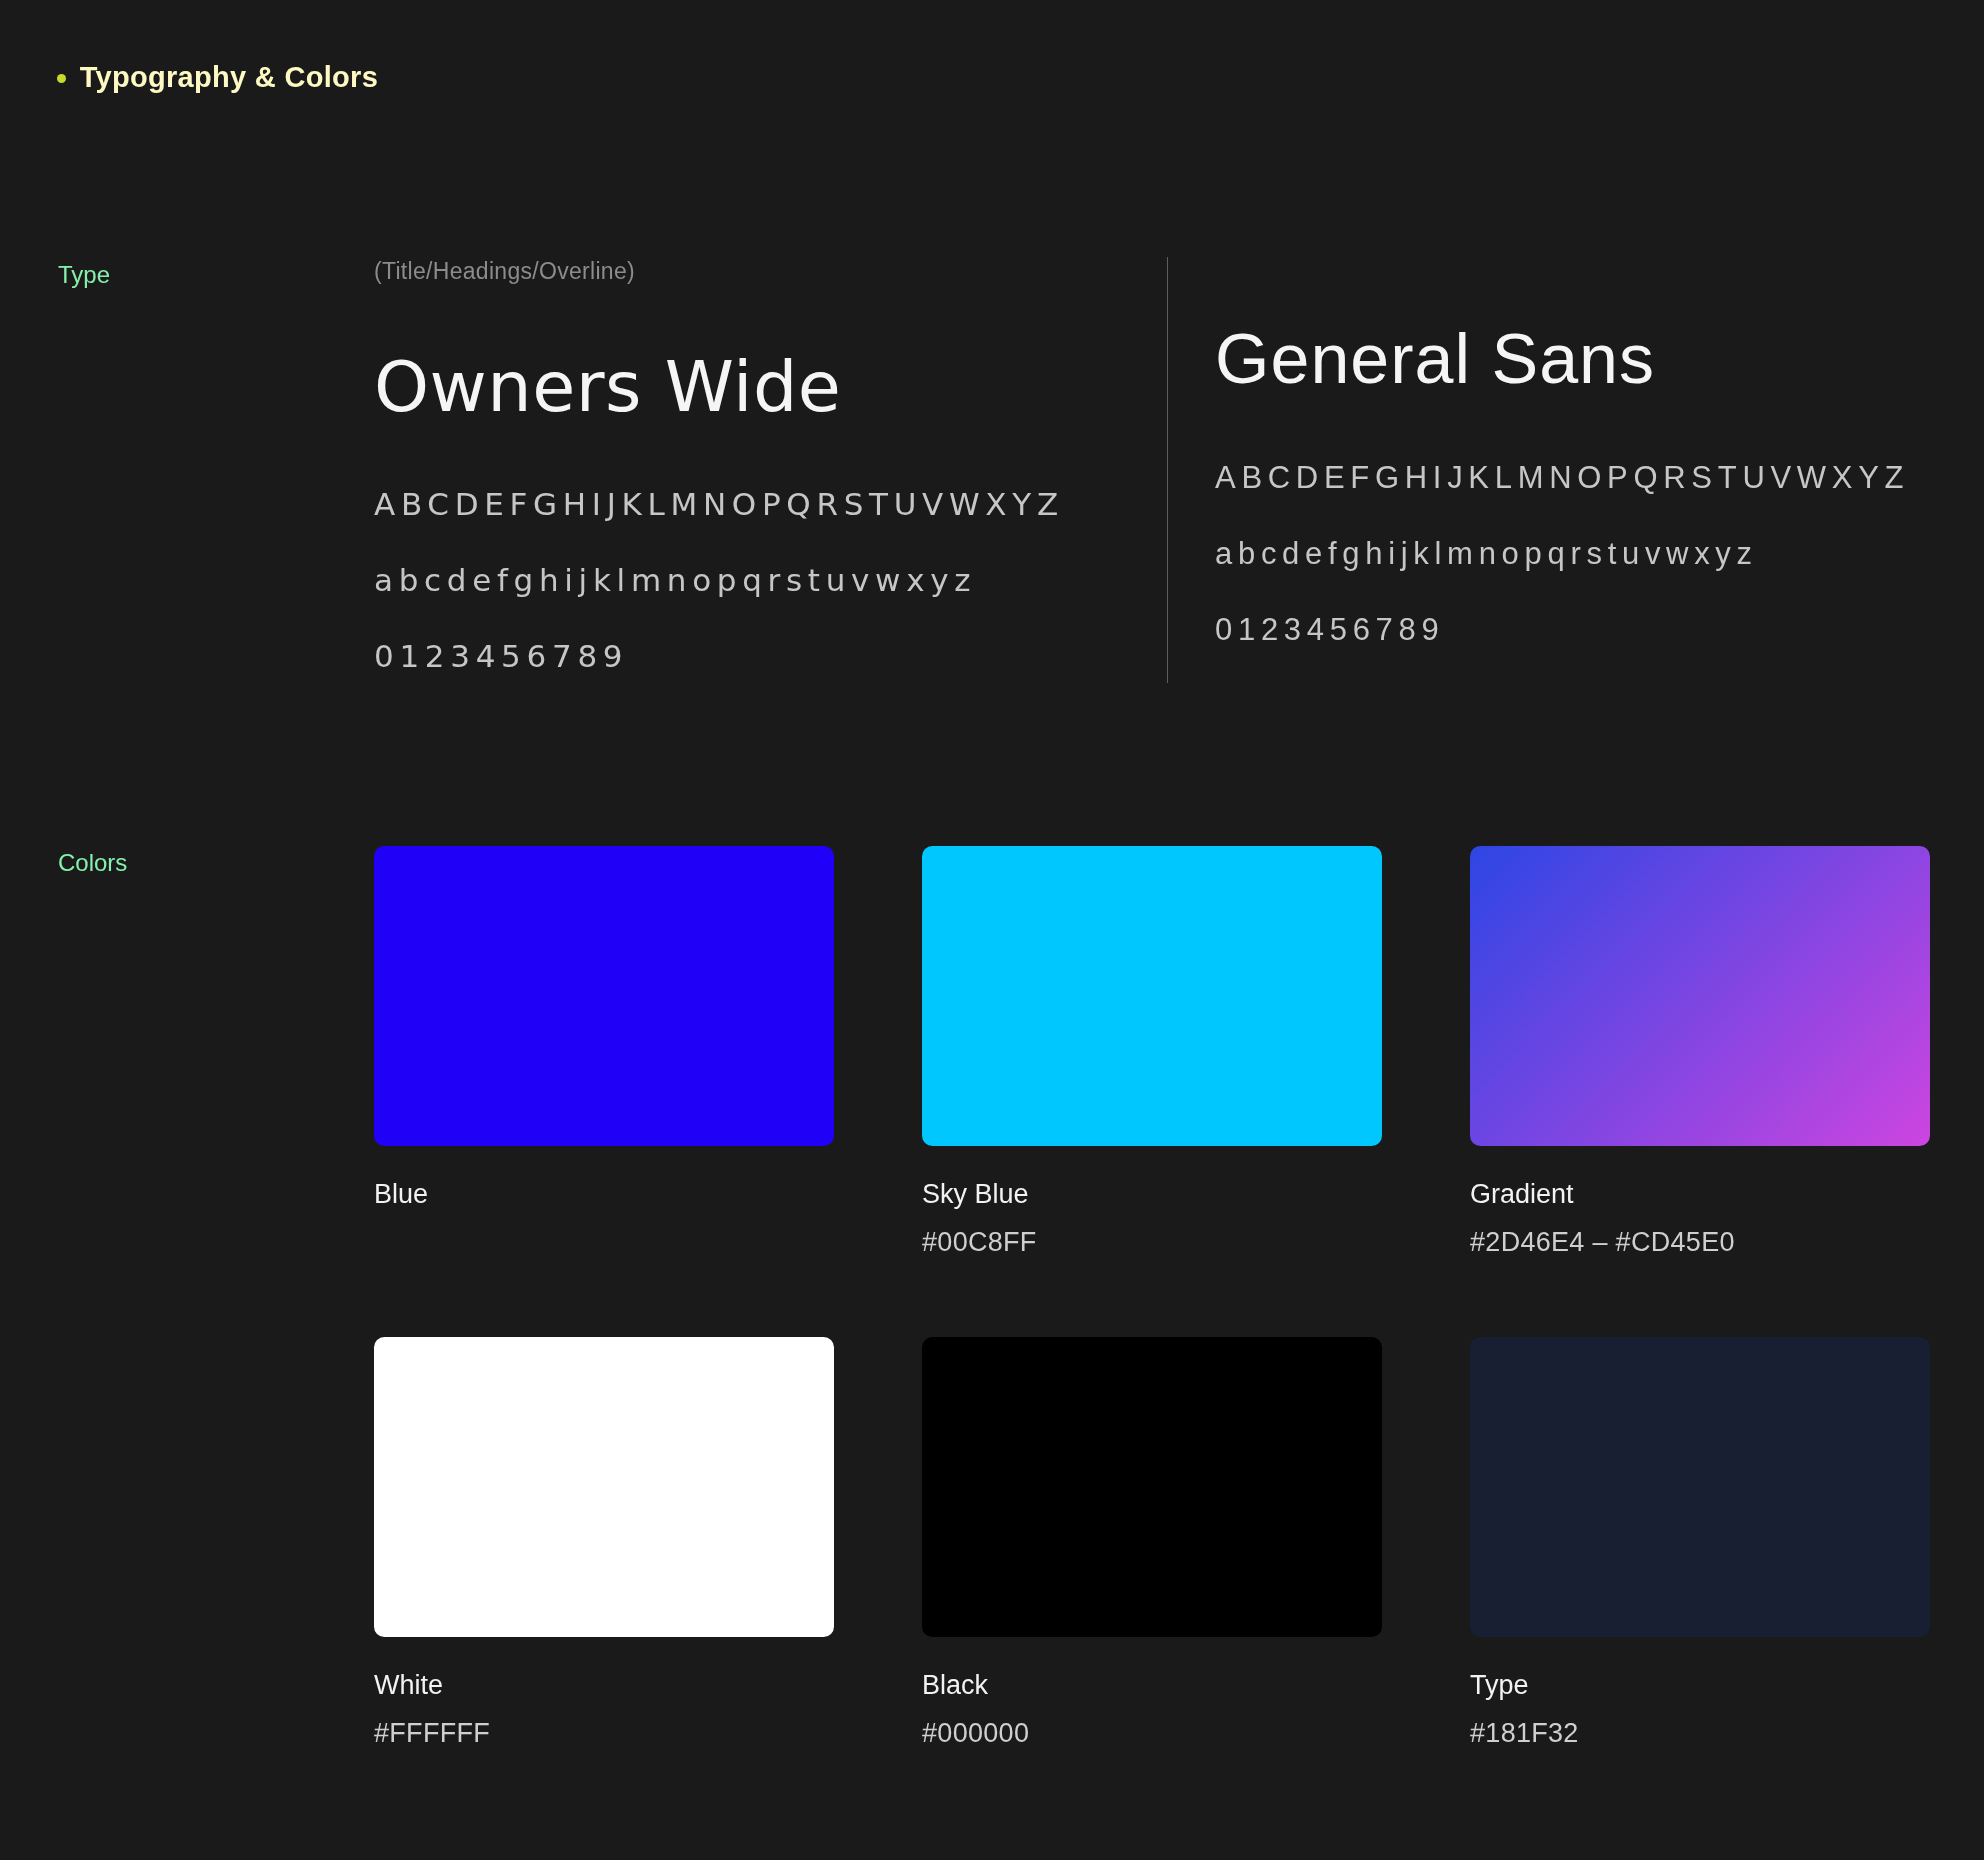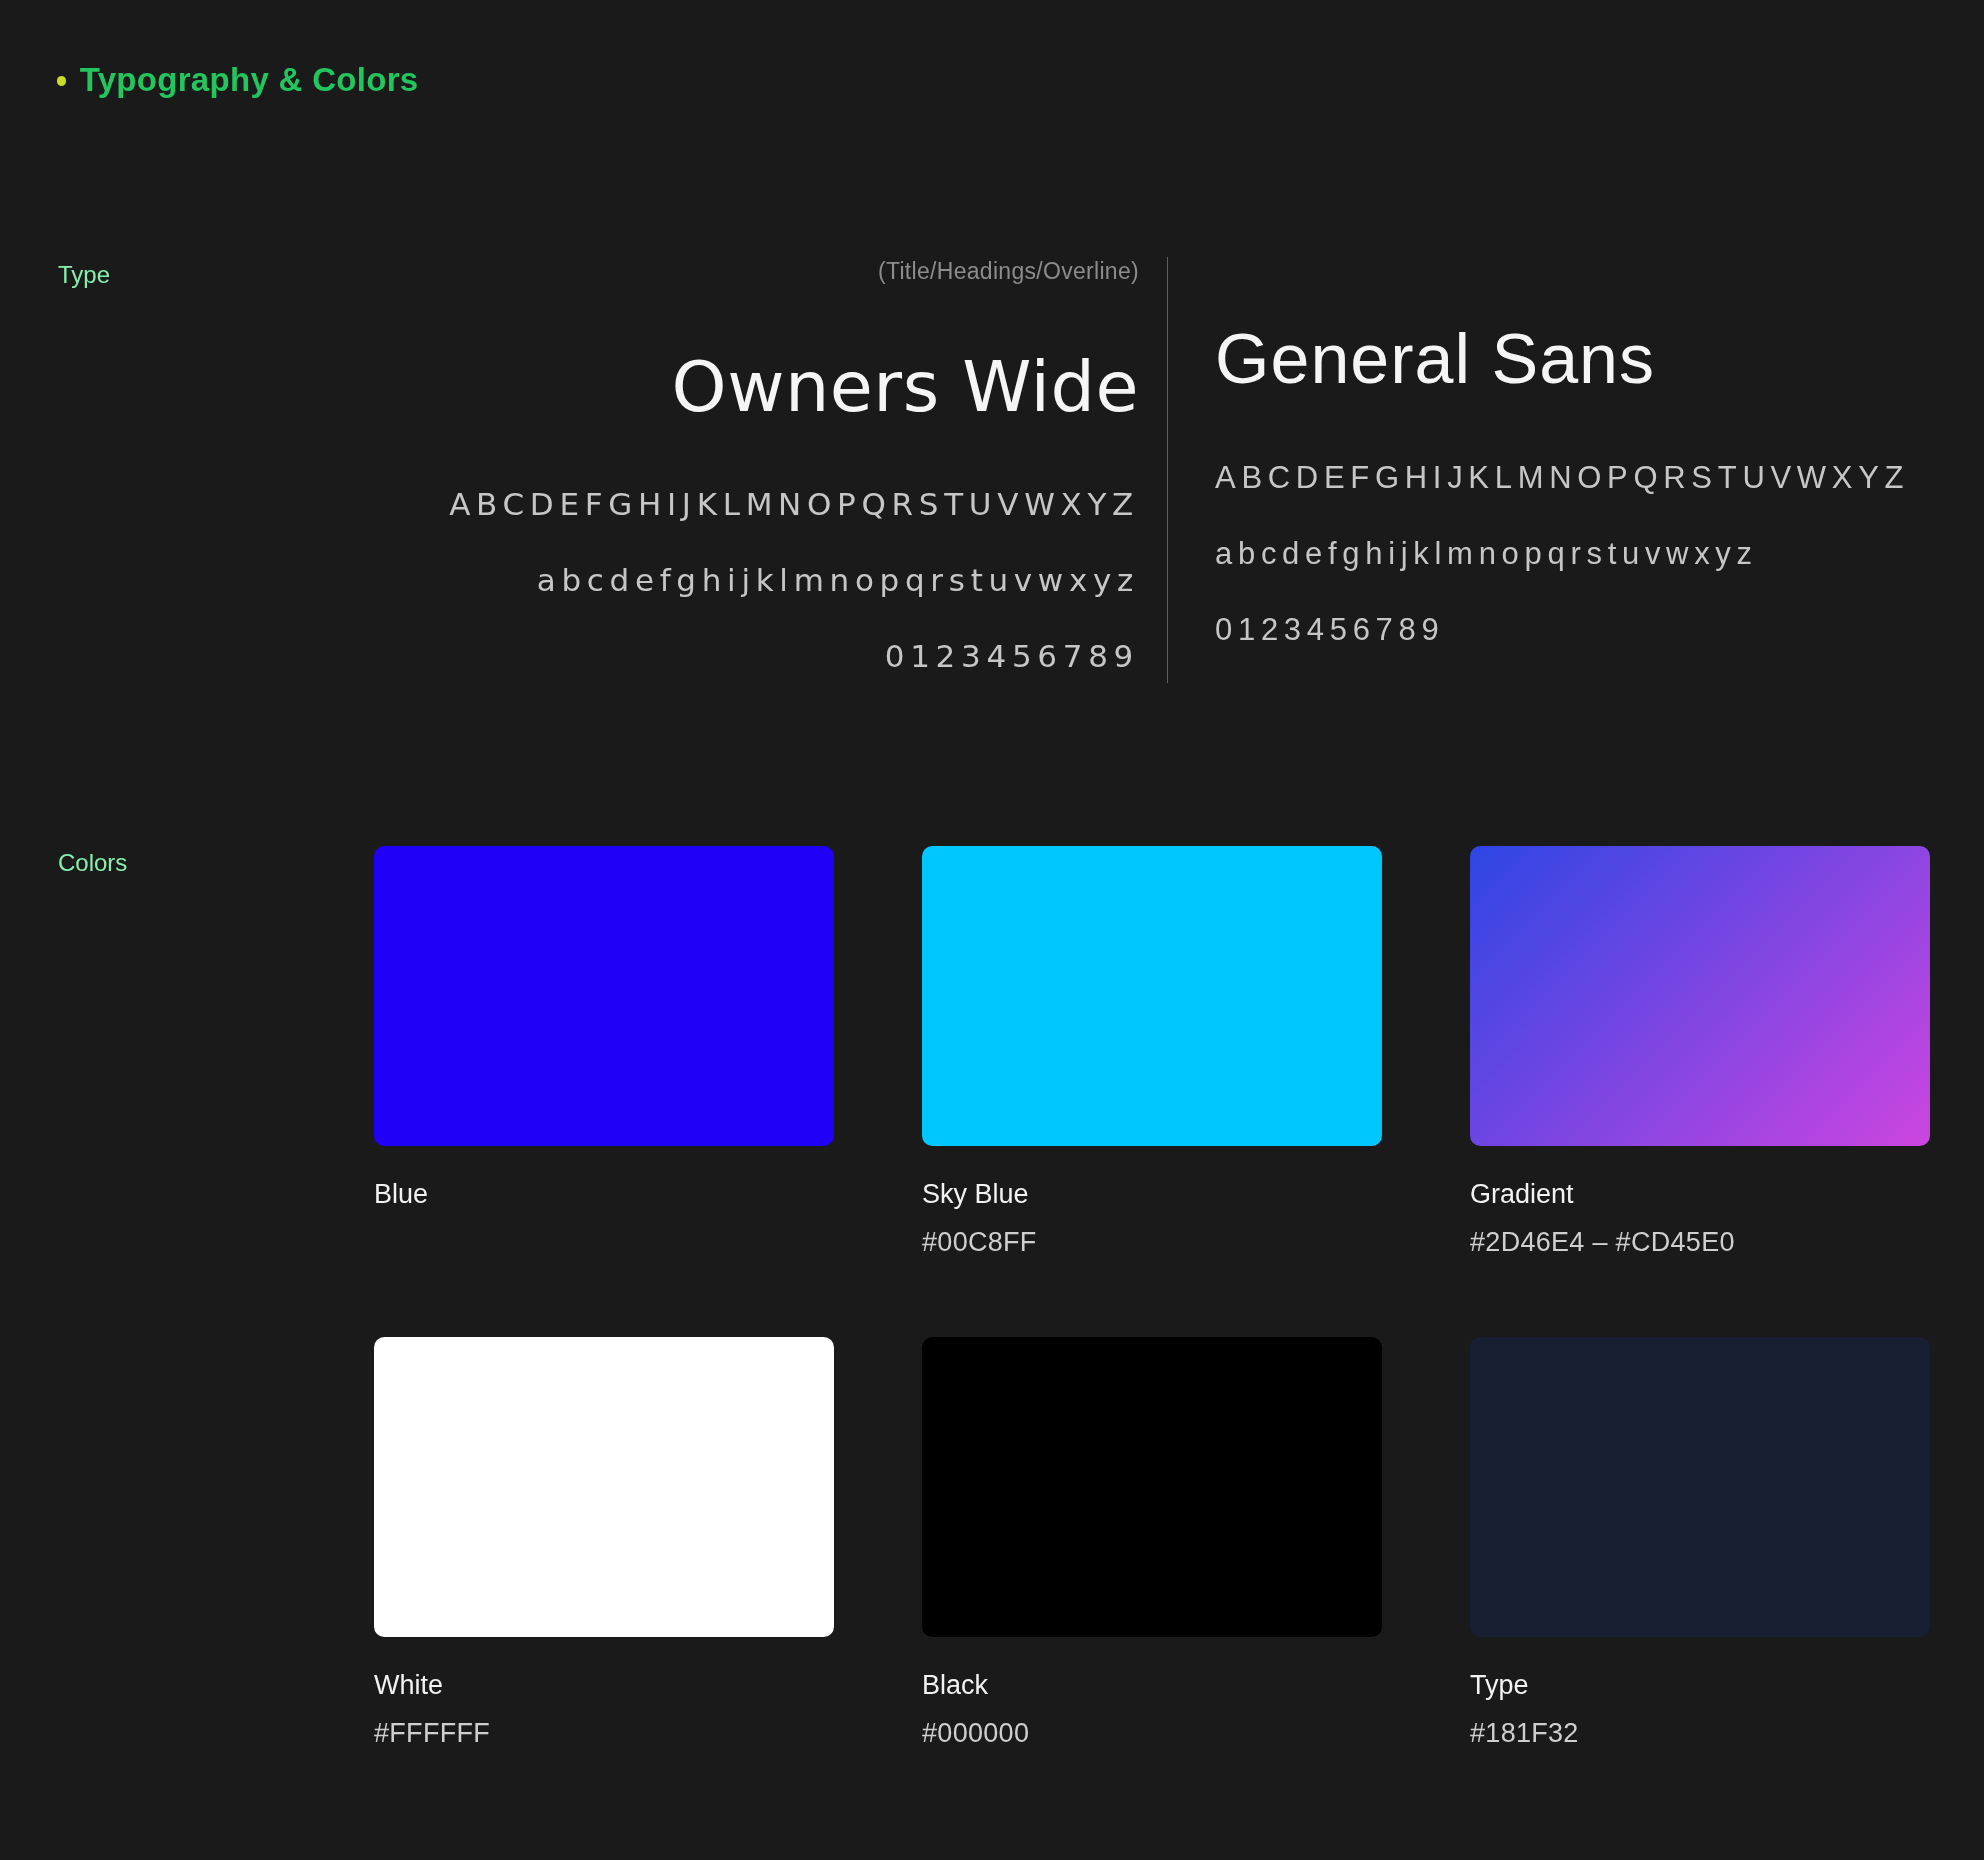--- a/index.html
+++ b/index.html
@@ -8,30 +8,30 @@
     height: 1860px;
     background: #1A1A1A;
     font-family: "Liberation Sans", sans-serif;
     overflow: hidden;
   }
   .canvas { position: relative; width: 1985px; height: 1860px; }
 
   
   .header { position: absolute; left: 57px; top: 61px; display: flex; align-items: center; gap: 13.4px; }
   .bullet { width: 9.3px; height: 9.3px; border-radius: 50%; background: #C6DB2B; flex: 0 0 auto; margin-top: 2.1px; }
-  .page-title { font-size: 33px; font-weight: bold; color: #22c55e; letter-spacing: 0.3px; }
+  .page-title { font-size: 29px; font-weight: bold; color: #fef9c3; letter-spacing: 0.3px; }
 
   
   .side-label { position: absolute; left: 58px; font-size: 24px; color: #86efac; }
   .label-type { top: 261px; }
   .label-colors { top: 849px; }
 
   
   .specimen { position: absolute; top: 258px; }
-  .specimen-left { left: 374px; width: 765px; text-align: right; }
+  .specimen-left { left: 374px; width: 765px; }
   .specimen-right { left: 1215px; width: 734px; }
   .usage { font-size: 23px; line-height: 1.2; color: #8C8C8C; letter-spacing: 0.3px; }
   .font-name { margin-top: 61px; font-size: 70px; line-height: 1.15; color: #F5F5F5; }
   .font-name.owners { font-family: "DejaVu Sans", sans-serif; letter-spacing: 0.5px; }
   .font-name.general { font-family: "Liberation Sans", sans-serif; letter-spacing: 1px; }
   .alpha { color: #C6C6C6; font-size: 31px; line-height: 1; letter-spacing: 5.7px; margin-top: 45px; white-space: nowrap; }
   .alpha-first { margin-top: 62px; }
   .specimen-left .alpha { font-family: "DejaVu Sans", sans-serif; }
   .specimen-right .alpha { font-family: "Liberation Sans", sans-serif; }
 

